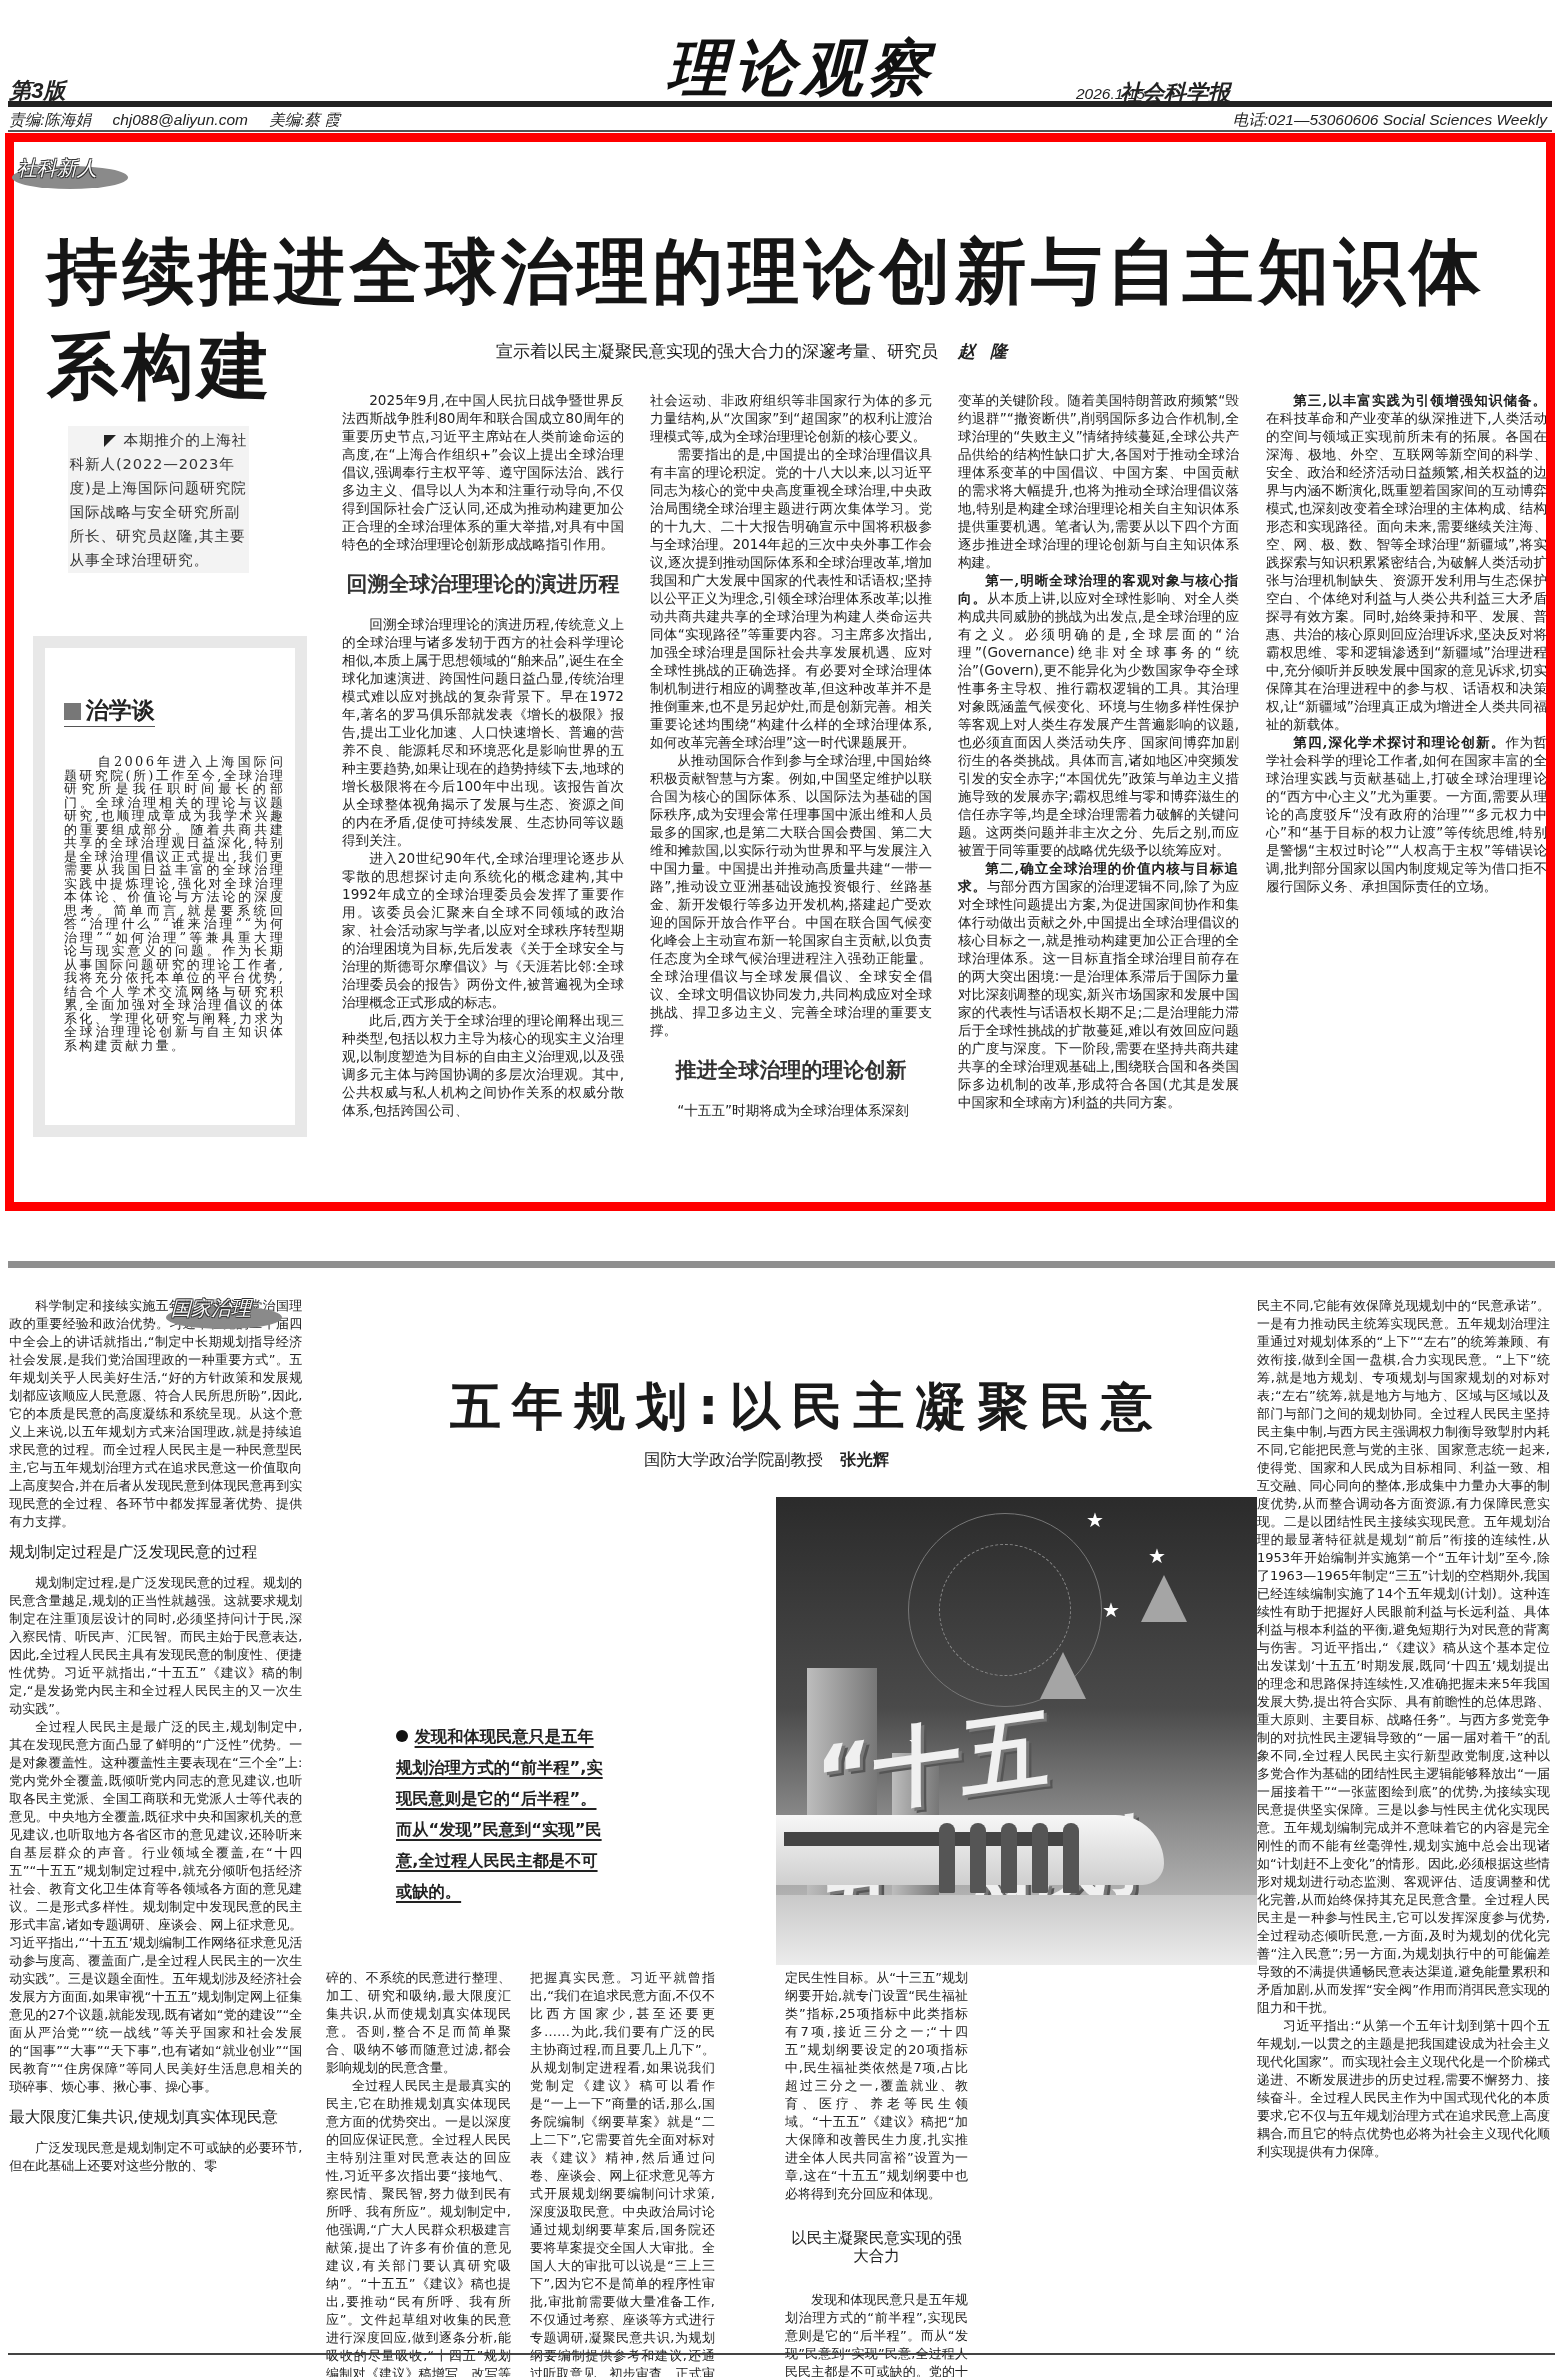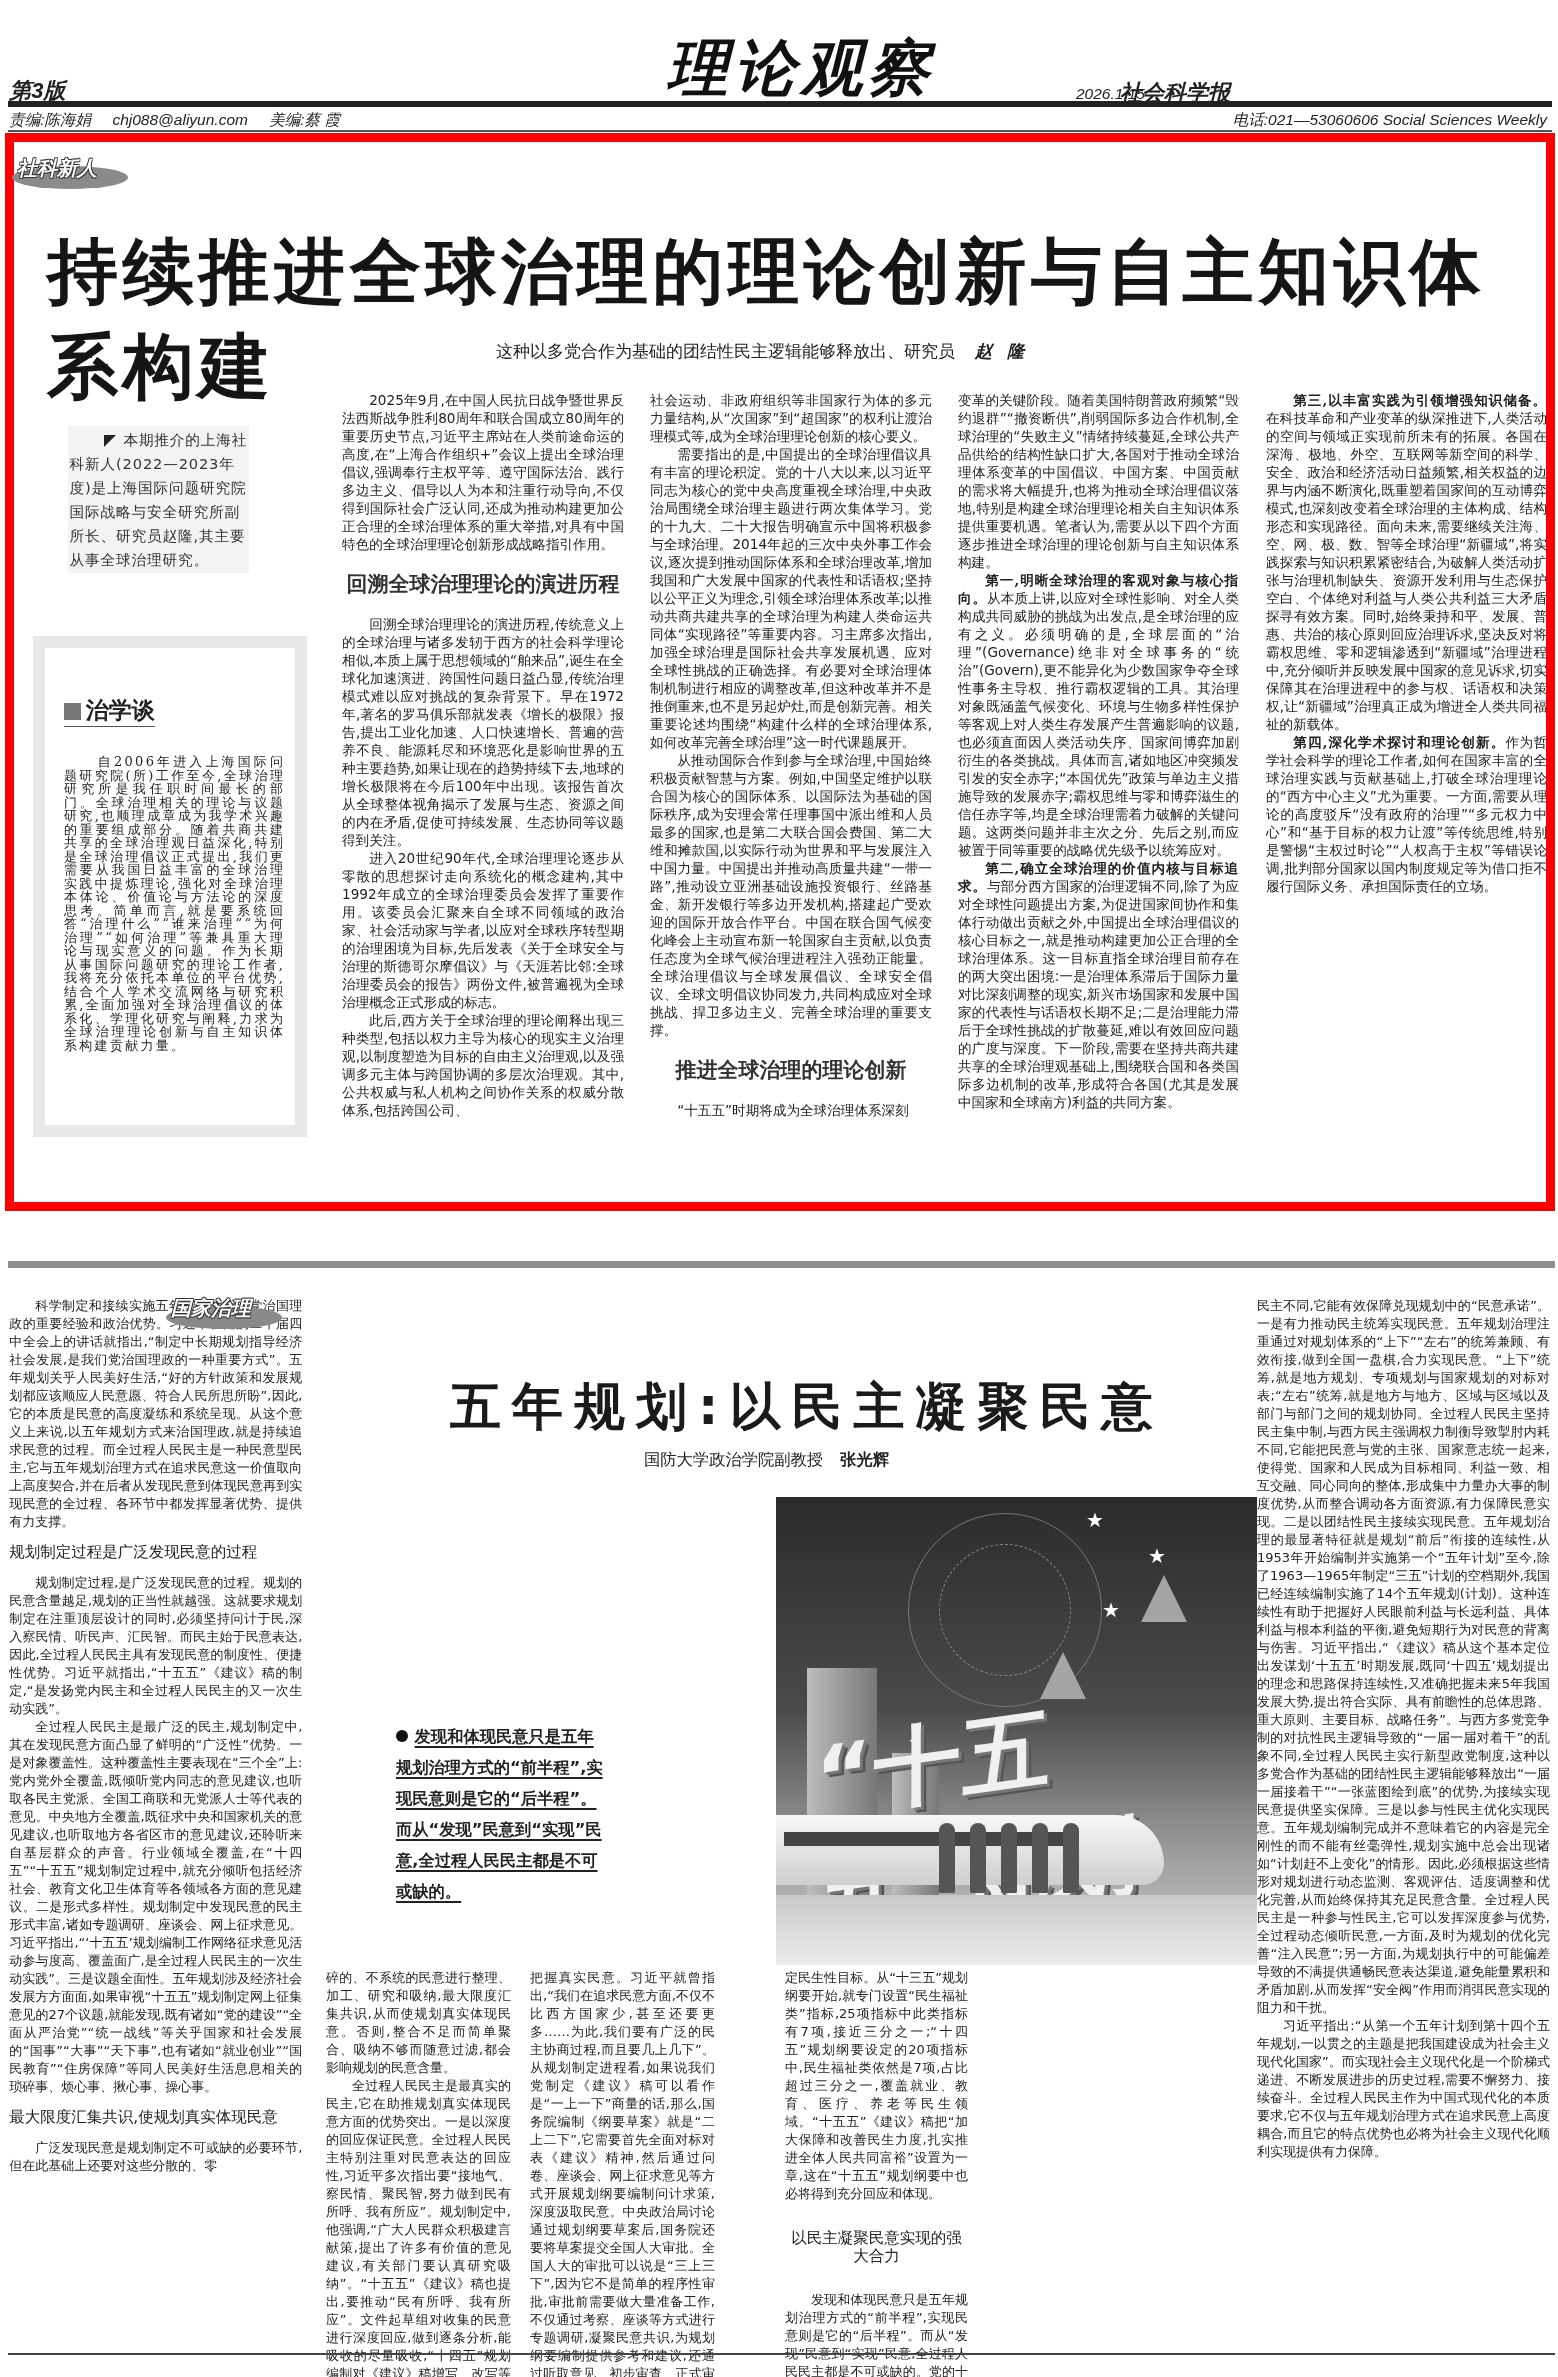--- a/index.html
+++ b/index.html
@@ -14,21 +14,21 @@
   .paper-name { position: absolute; left: 1120px; top: 78px; font-size: 22px; font-weight: bold; }
   .mast-rule-thick { position: absolute; left: 7.8px; top: 101px; width: 1544px; height: 6.2px; background: #222; }
   .editors { position: absolute; left: 9.3px; top: 110px; font-size: 15.5px; font-family: "Liberation Sans", sans-serif; }
   .editors span { margin-right: 17px; }
   .phone { position: absolute; right: 11px; top: 110px; font-size: 15.5px; font-family: "Liberation Sans", sans-serif; }
   .mast-rule-thin { position: absolute; left: 7.8px; top: 130px; width: 1544px; height: 1.6px; background: #555; }
 
   
   .box1 { position: absolute; left: 4.7px; top: 133px; width: 1550px; height: 1078px; border: 9.3px solid #ff0000; }
 
-  .tag { position: absolute; font-family: "DejaVu Serif", serif; font-style: italic; font-weight: bold; font-size: 20px; color: #fff; text-shadow: 0.8px 0.8px 0 #333, -0.8px -0.8px 0 #333, 0.8px -0.8px 0 #333, -0.8px 0.8px 0 #333; }
+  .tag { position: absolute; font-family: "DejaVu Serif", serif; font-style: italic; font-weight: normal; font-size: 20px; color: #fff; text-shadow: 0.8px 0.8px 0 #333, -0.8px -0.8px 0 #333, 0.8px -0.8px 0 #333, -0.8px 0.8px 0 #333; }
   .tag .oval { position: absolute; left: -4.7px; top: 11px; width: 116px; height: 23px; border-radius: 50%; background: #8a8a8a; z-index: -1; }
   .tag1 { left: 17px; top: 155px; z-index: 2; }
   .tag2 { left: 171px; top: 1295px; z-index: 2; }
 
   .headline1 { position: absolute; left: 47px; top: 225px; width: 1474px; font-size: 71px; font-weight: bold; letter-spacing: 4.7px; color: #151515; font-family: "DejaVu Sans", sans-serif; }
   .byline1 { position: absolute; left: 496px; top: 340px; font-size: 17px; font-family: "DejaVu Serif", serif; color: #222; }
   .byline1 b { font-family: "DejaVu Sans", sans-serif; margin-left: 20px; letter-spacing: 4.7px; font-style: italic; }
 
   .intro-box { position: absolute; left: 68px; top: 426px; width: 181px; background: #f3f3f3; padding: 1.6px 0 1.6px 1.6px; font-size: 14.7px; line-height: 24px; color: #333; letter-spacing: 0.8px; }
   .intro-box .tri { display: inline-block; width: 0; height: 0; border-top: 12.4px solid #222; border-right: 12.4px solid transparent; margin: 0 7.8px 0 34px; vertical-align: middle; }
@@ -98,21 +98,21 @@
 
 <section class="box1"></section>
 
 <div class="tag tag1">
   <span class="oval"></span>
   <span>社科新人</span>
 </div>
 
 <h1 class="headline1">持续推进全球治理的理论创新与自主知识体系构建</h1>
 <div class="byline1">
-  <span>这种以多党合作为基础的团结性民主逻辑能够释放出、研究员</span><b>赵 隆</b>
+  <span>宣示着以民主凝聚民意实现的强大合力的深邃考量、研究员</span><b>赵 隆</b>
 </div>
 
 <div class="intro-box">
   <span class="tri"></span><span>本期推介的上海社科新人(2022—2023年度)是上海国际问题研究院国际战略与安全研究所副所长、研究员赵隆,其主要从事全球治理研究。</span>
 </div>
 
 <aside class="study-box">
   <div class="study-inner">
     <div class="study-title"><span class="sq"></span><span>治学谈</span></div>
     <div class="study-text">

